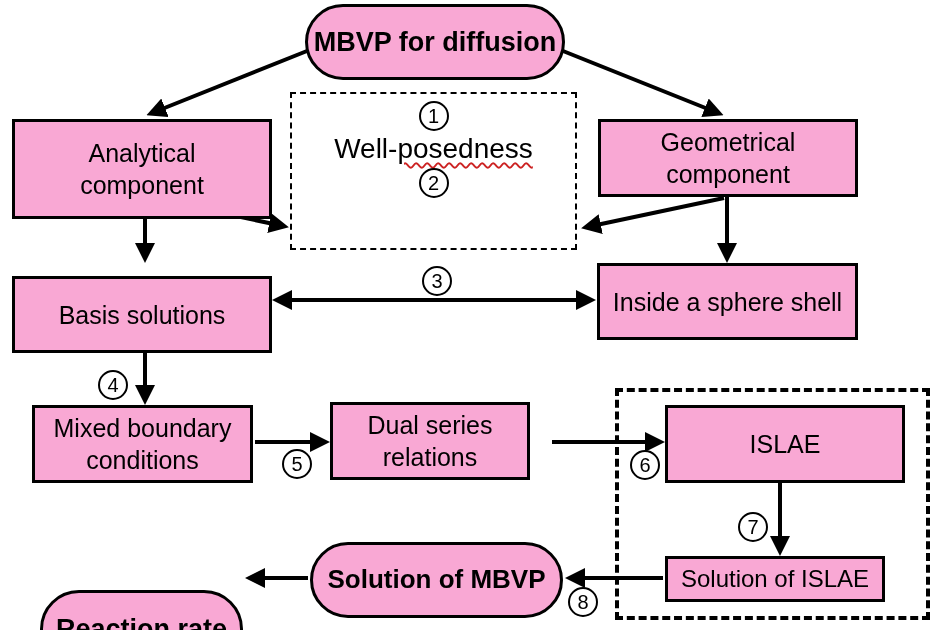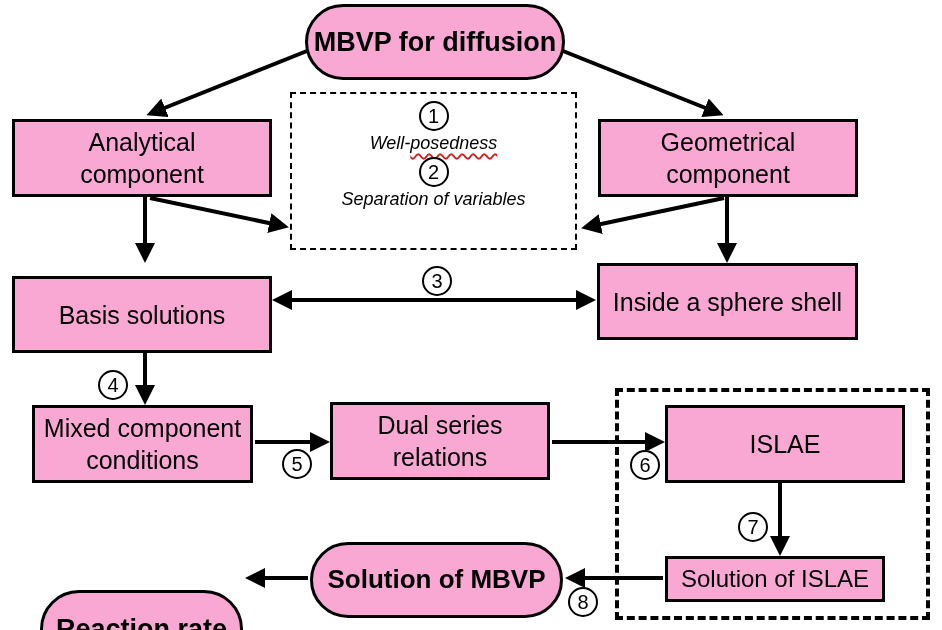--- a/index.html
+++ b/index.html
@@ -22,33 +22,33 @@
   }
   .dashed-big{
     position:absolute;box-sizing:border-box;border:4px dashed #000;background:transparent;
   }
   .badge{
     box-sizing:border-box;width:30px;height:30px;border:2px solid #000;border-radius:50%;
     display:flex;align-items:center;justify-content:center;
     font-size:20px;line-height:1;background:#fff;
   }
   .badge.abs{position:absolute;}
-  .method-label{font-style:italic;font-size:18px;line-height:1.15;margin:2px 0 3px 0;white-space:nowrap;}
+  .method-label{font-size:28px;line-height:1.15;margin:2px 0 3px 0;white-space:nowrap;}
   .flagged{
     text-decoration:underline;text-decoration-style:wavy;
     text-decoration-color:#cc2222;text-decoration-thickness:1.5px;text-underline-offset:4px;
   }
   
   .n-mbvp{left:305px;top:4px;width:260px;height:76px;font-size:27px;}
-  .n-analytical{left:12px;top:119px;width:260px;height:78px;}
+  .n-analytical{left:12px;top:119px;width:260px;height:100px;}
   .n-geometrical{left:598px;top:119px;width:260px;height:78px;}
   .n-basis{left:12px;top:263px;width:260px;height:77px;margin-top:13px;}
   .n-sphere{left:597px;top:263px;width:261px;height:77px;}
   .n-mixed{left:32px;top:405px;width:221px;height:78px;}
-  .n-dual{left:330px;top:402px;width:220px;height:78px;}
+  .n-dual{left:330px;top:402px;width:200px;height:78px;}
   .n-islae{left:665px;top:405px;width:240px;height:78px;}
   .n-solislae{left:665px;top:556px;width:220px;height:46px;font-size:24px;border-width:3px;}
   .n-solmbvp{left:310px;top:542px;width:253px;height:76px;font-size:26px;}
   .n-reaction{left:40px;top:542px;width:203px;height:78px;font-size:27px;margin-top:48px;}
   .p-method{left:290px;top:92px;width:287px;height:158px;}
   .p-islae{left:615px;top:388px;width:315px;height:232px;}
   .b3{left:422px;top:266px;}
   .b4{left:98px;top:370px;}
   .b5{left:282px;top:449px;}
   .b6{left:630px;top:450px;}
@@ -80,31 +80,30 @@
     <line x1="663" y1="578" x2="571" y2="578" marker-end="url(#ah)"></line>
     <line x1="308" y1="578" x2="251" y2="578" marker-end="url(#ah)"></line>
   </svg>
 
   <div class="dashed-big p-islae"></div>
 
   <div class="dashed-mid p-method">
     <span class="badge">1</span>
     <span class="method-label"><span>Well-</span><span class="flagged">posedness</span></span>
     <span class="badge">2</span>
-    <span class="method-label">Separation of variables</span>
   </div>
 
   <div class="node stadium n-mbvp">MBVP for diffusion</div>
   <div class="node n-analytical">Analytical
 component</div>
   <div class="node n-geometrical">Geometrical
 component</div>
   <div class="node n-basis">Basis solutions</div>
   <div class="node n-sphere">Inside a sphere shell</div>
-  <div class="node n-mixed">Mixed component
+  <div class="node n-mixed">Mixed boundary
 conditions</div>
   <div class="node n-dual">Dual series
 relations</div>
   <div class="node n-islae">ISLAE</div>
   <div class="node n-solislae">Solution of ISLAE</div>
   <div class="node stadium n-solmbvp">Solution of MBVP</div>
   <div class="node stadium n-reaction">Reaction rate</div>
 
   <span class="badge abs b3">3</span>
   <span class="badge abs b4">4</span>

